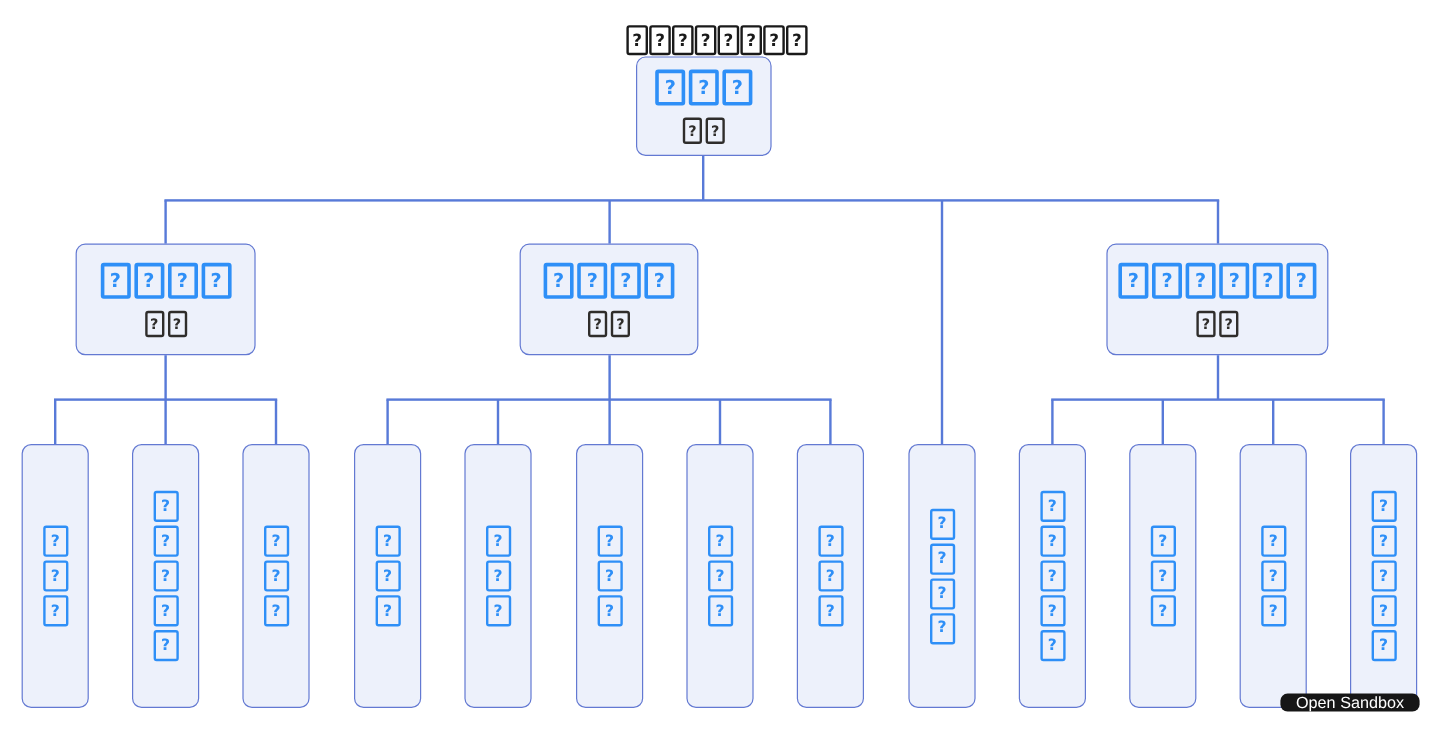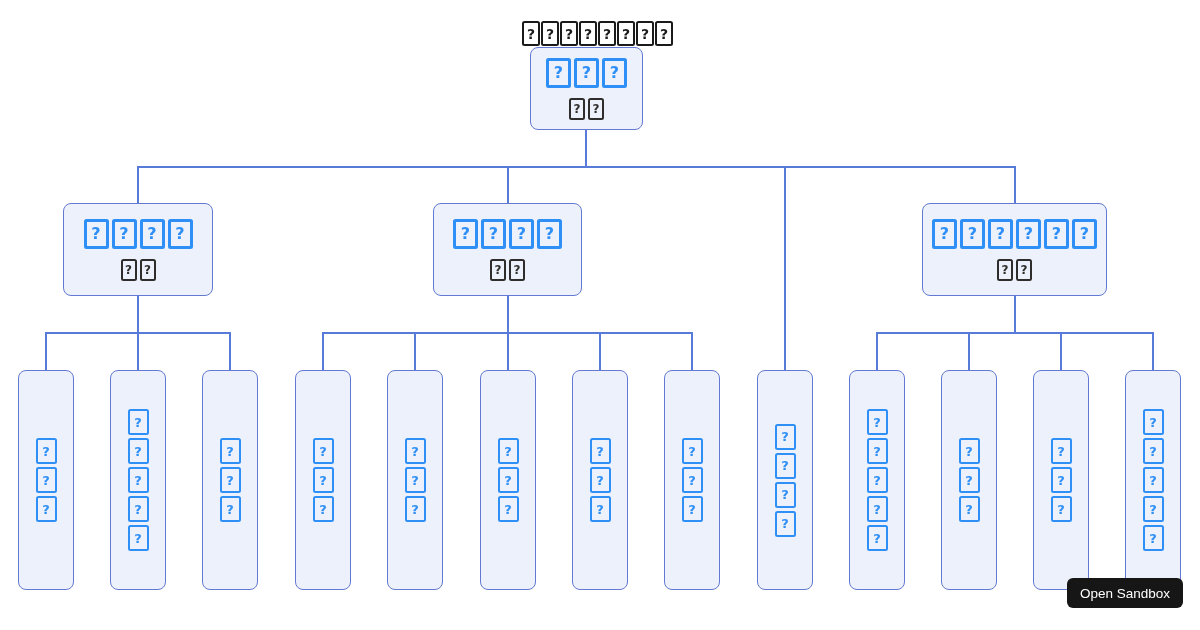--- a/index.html
+++ b/index.html
@@ -42,21 +42,21 @@
   .t-leaf {width:21px;height:26px;border:2.5px solid var(--glyph-blue); color:var(--glyph-blue); font-size:13px;}
   
   .line{position:absolute;background:var(--connector);}
   
   #diagram-title{
     position:absolute;left:522px;top:21px;height:25px;
     display:flex;flex-direction:row;gap:1px;align-items:center;
   }
   
   #open-sandbox{
-    position:absolute;left:1067px;top:578px;height:30px;
+    position:absolute;left:1067px;top:578px;height:15px;
     display:flex;align-items:center;justify-content:center;
     padding:0 13px;border:none;cursor:pointer;
     background:var(--overlay-bg);color:var(--overlay-text);
     border-radius:6px;font-size:13.5px;z-index:10;
     font-family:"Liberation Sans","DejaVu Sans",sans-serif;
   }
 </style>
 </head>
 <body>
 

